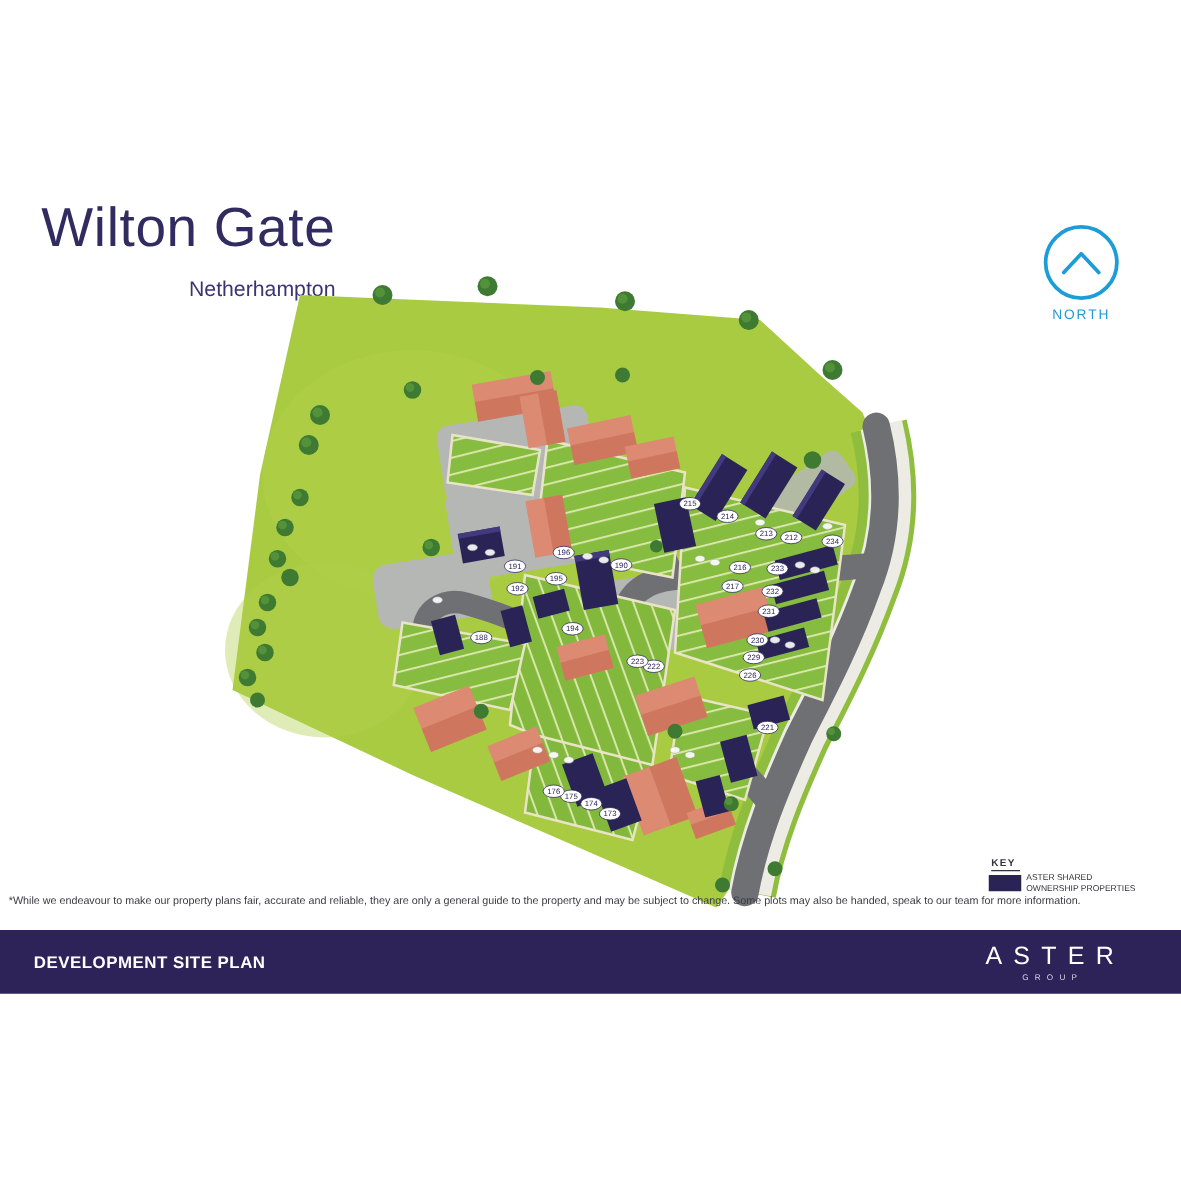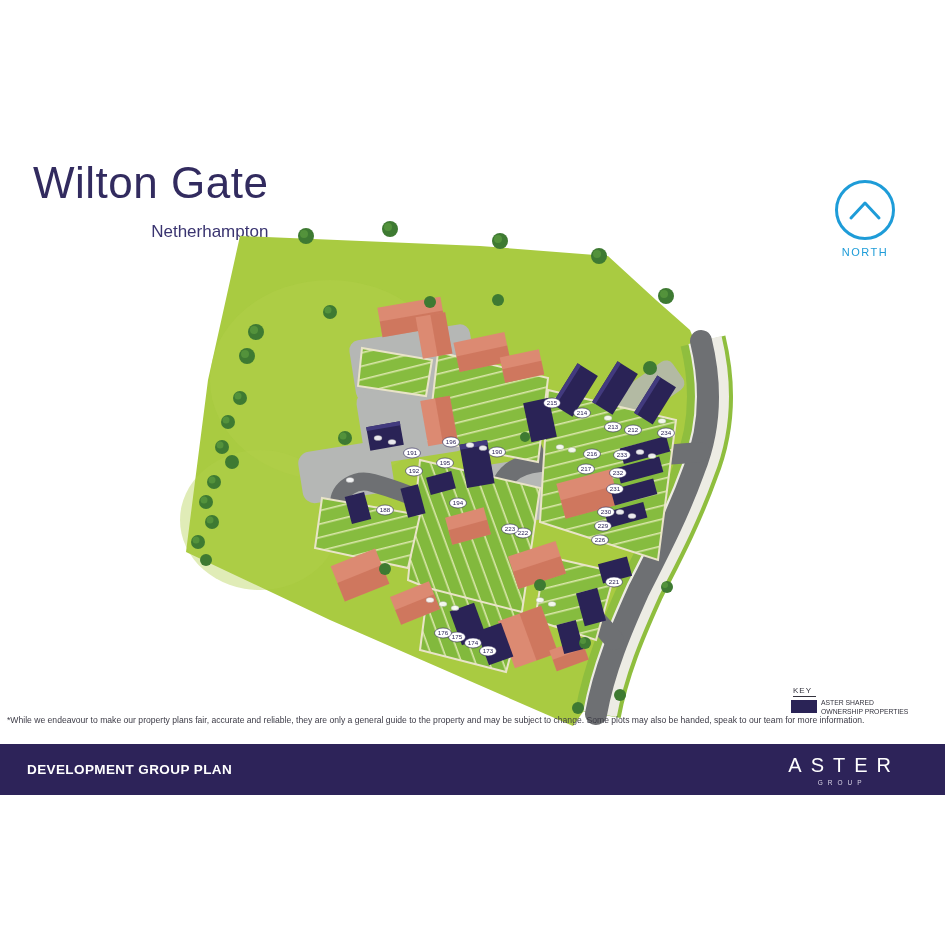--- a/index.html
+++ b/index.html
@@ -11,21 +11,21 @@
   .titleblock .sub{margin-top:14px;font-size:17px;color:#3a3470;}
   
   .north{position:absolute;left:832px;top:180px;width:66px;text-align:center;color:#1e9cd8;}
   .north .circ{width:54px;height:54px;border:3px solid #1e9cd8;border-radius:50%;
                margin:0 auto;display:flex;align-items:center;justify-content:center;}
   .north .lbl{margin-top:6px;font-size:11px;letter-spacing:1.5px;color:#1e9cd8;}
   
   .map{position:absolute;left:0;top:0;width:945px;height:945px;}
   
   .key{position:absolute;left:791px;top:686px;width:150px;font-size:7px;color:#33323d;}
-  .key .kh{font-size:8px;font-weight:normal;letter-spacing:1px;border-bottom:1px solid #33323d;
+  .key .kh{font-size:8px;font-weight:bold;letter-spacing:1px;border-bottom:1px solid #33323d;
            display:inline-block;padding:0 4px 1px 0;margin-left:2px;}
   .key .row{display:flex;align-items:flex-start;margin-top:2px;}
   .key .swatch{width:26px;height:13px;background:#2a2356;margin-right:4px;flex:0 0 auto;margin-top:1px;}
   .key .kl{line-height:1.3;font-size:6.8px;color:#33323d;}
   
   .disclaimer{position:absolute;left:0;top:715px;width:945px;padding:0 0 0 7px;box-sizing:border-box;
               font-size:8.6px;color:#3c3b46;white-space:nowrap;}
   
   .footer{position:absolute;left:0;top:744px;width:945px;height:51px;background:#2d2359;
           display:flex;align-items:center;justify-content:space-between;box-sizing:border-box;
@@ -409,20 +409,20 @@
       <span class="kl">
         <span>ASTER SHARED</span><br>
         <span>OWNERSHIP PROPERTIES</span>
       </span>
     </div>
   </div>
 
   <div class="disclaimer">*While we endeavour to make our property plans fair, accurate and reliable, they are only a general guide to the property and may be subject to change. Some plots may also be handed, speak to our team for more information.</div>
 
   <div class="footer">
-    <div class="ft">DEVELOPMENT GROUP PLAN</div>
+    <div class="ft">DEVELOPMENT SITE PLAN</div>
     <div class="brand">
       <div class="bn">ASTER</div>
       <div class="bs">GROUP</div>
     </div>
   </div>
 
 </div>
 
 </body></html>

